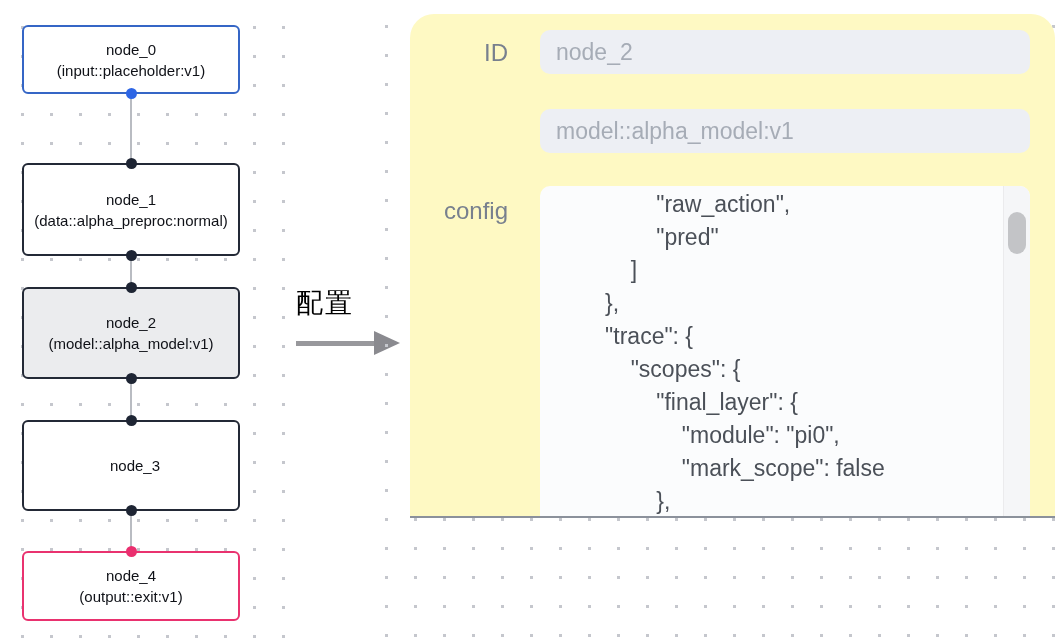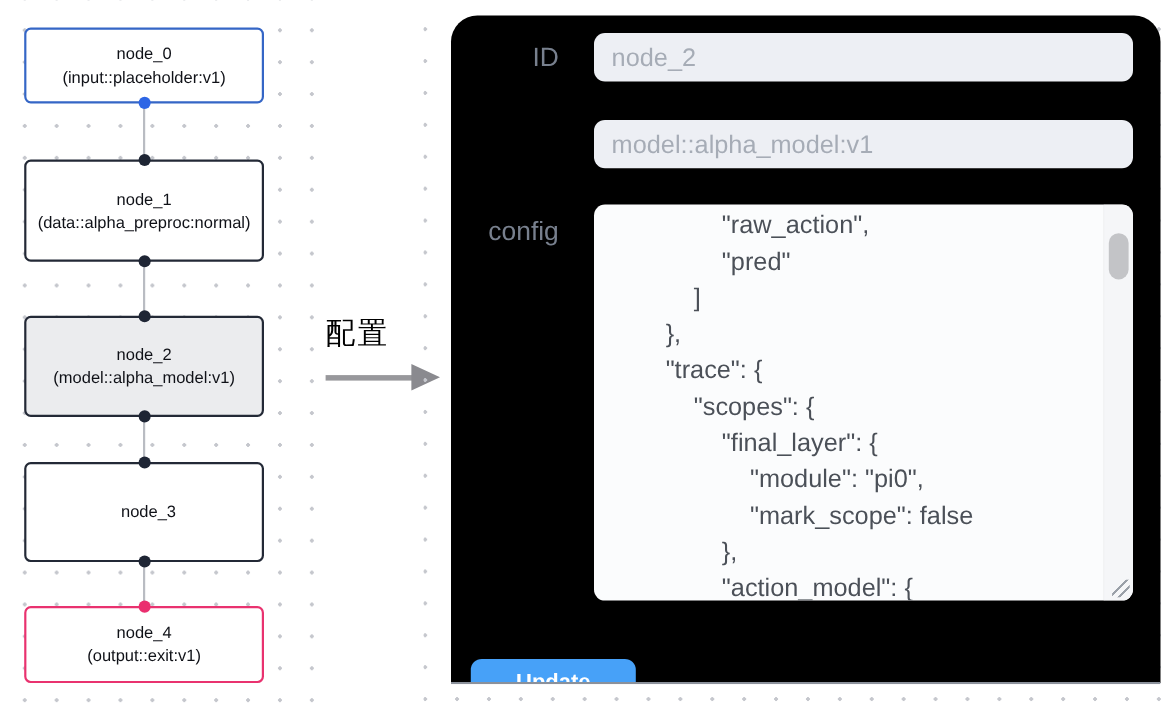--- a/index.html
+++ b/index.html
@@ -28,21 +28,21 @@
     font-size: 15px; line-height: 21px; color: #0f1117;
     cursor: pointer;
   }
   .node-title { font-weight: 500; }
   .node-subtitle { word-break: break-all; overflow-wrap: anywhere; }
   .node.v-input    { border-color: #3566c6; }
   .node.v-selected { background: #ebecee; border-color: #232936; }
   .node.v-output   { border-color: #e9326f; }
 
   #node0 { top: 25px;  height: 69px; }
-  #node1 { top: 145px; height: 93px; }
+  #node1 { top: 163px; height: 93px; }
   #node2 { top: 287px; height: 92px; }
   #node3 { top: 420px; height: 91px; padding-left: 15px; }
   #node4 { top: 551px; height: 70px; }
 
   .edge {
     position: absolute; left: 130px; top: 94px; width: 2px; height: 458px;
     background: #b9bcc2; z-index: 0;
   }
   .node { z-index: 1; }
   .port {
@@ -66,22 +66,22 @@
     background: #98989c;
   }
   #arrow-head {
     position: absolute; left: 374px; top: 331px; width: 0; height: 0;
     border-top: 12px solid transparent; border-bottom: 12px solid transparent;
     border-left: 26px solid #8a8a8f;
   }
 
   
   #panel {
-    position: absolute; left: 410px; top: 14px; width: 645px; height: 608px;
-    background: #000000;
+    position: absolute; left: 410px; top: 14px; width: 645px; height: 504px;
+    background: #fef9c3;
     border-radius: 24px 24px 0 0;
     border-bottom: 2px solid #8b919b;
     overflow: hidden; z-index: 3;
   }
   .field-label {
     position: absolute; left: 0; width: 98px; text-align: right;
     color: #78808e; font-size: 24px;
   }
   #label-id     { top: 25px; }
   #label-type   { top: 104px; }

